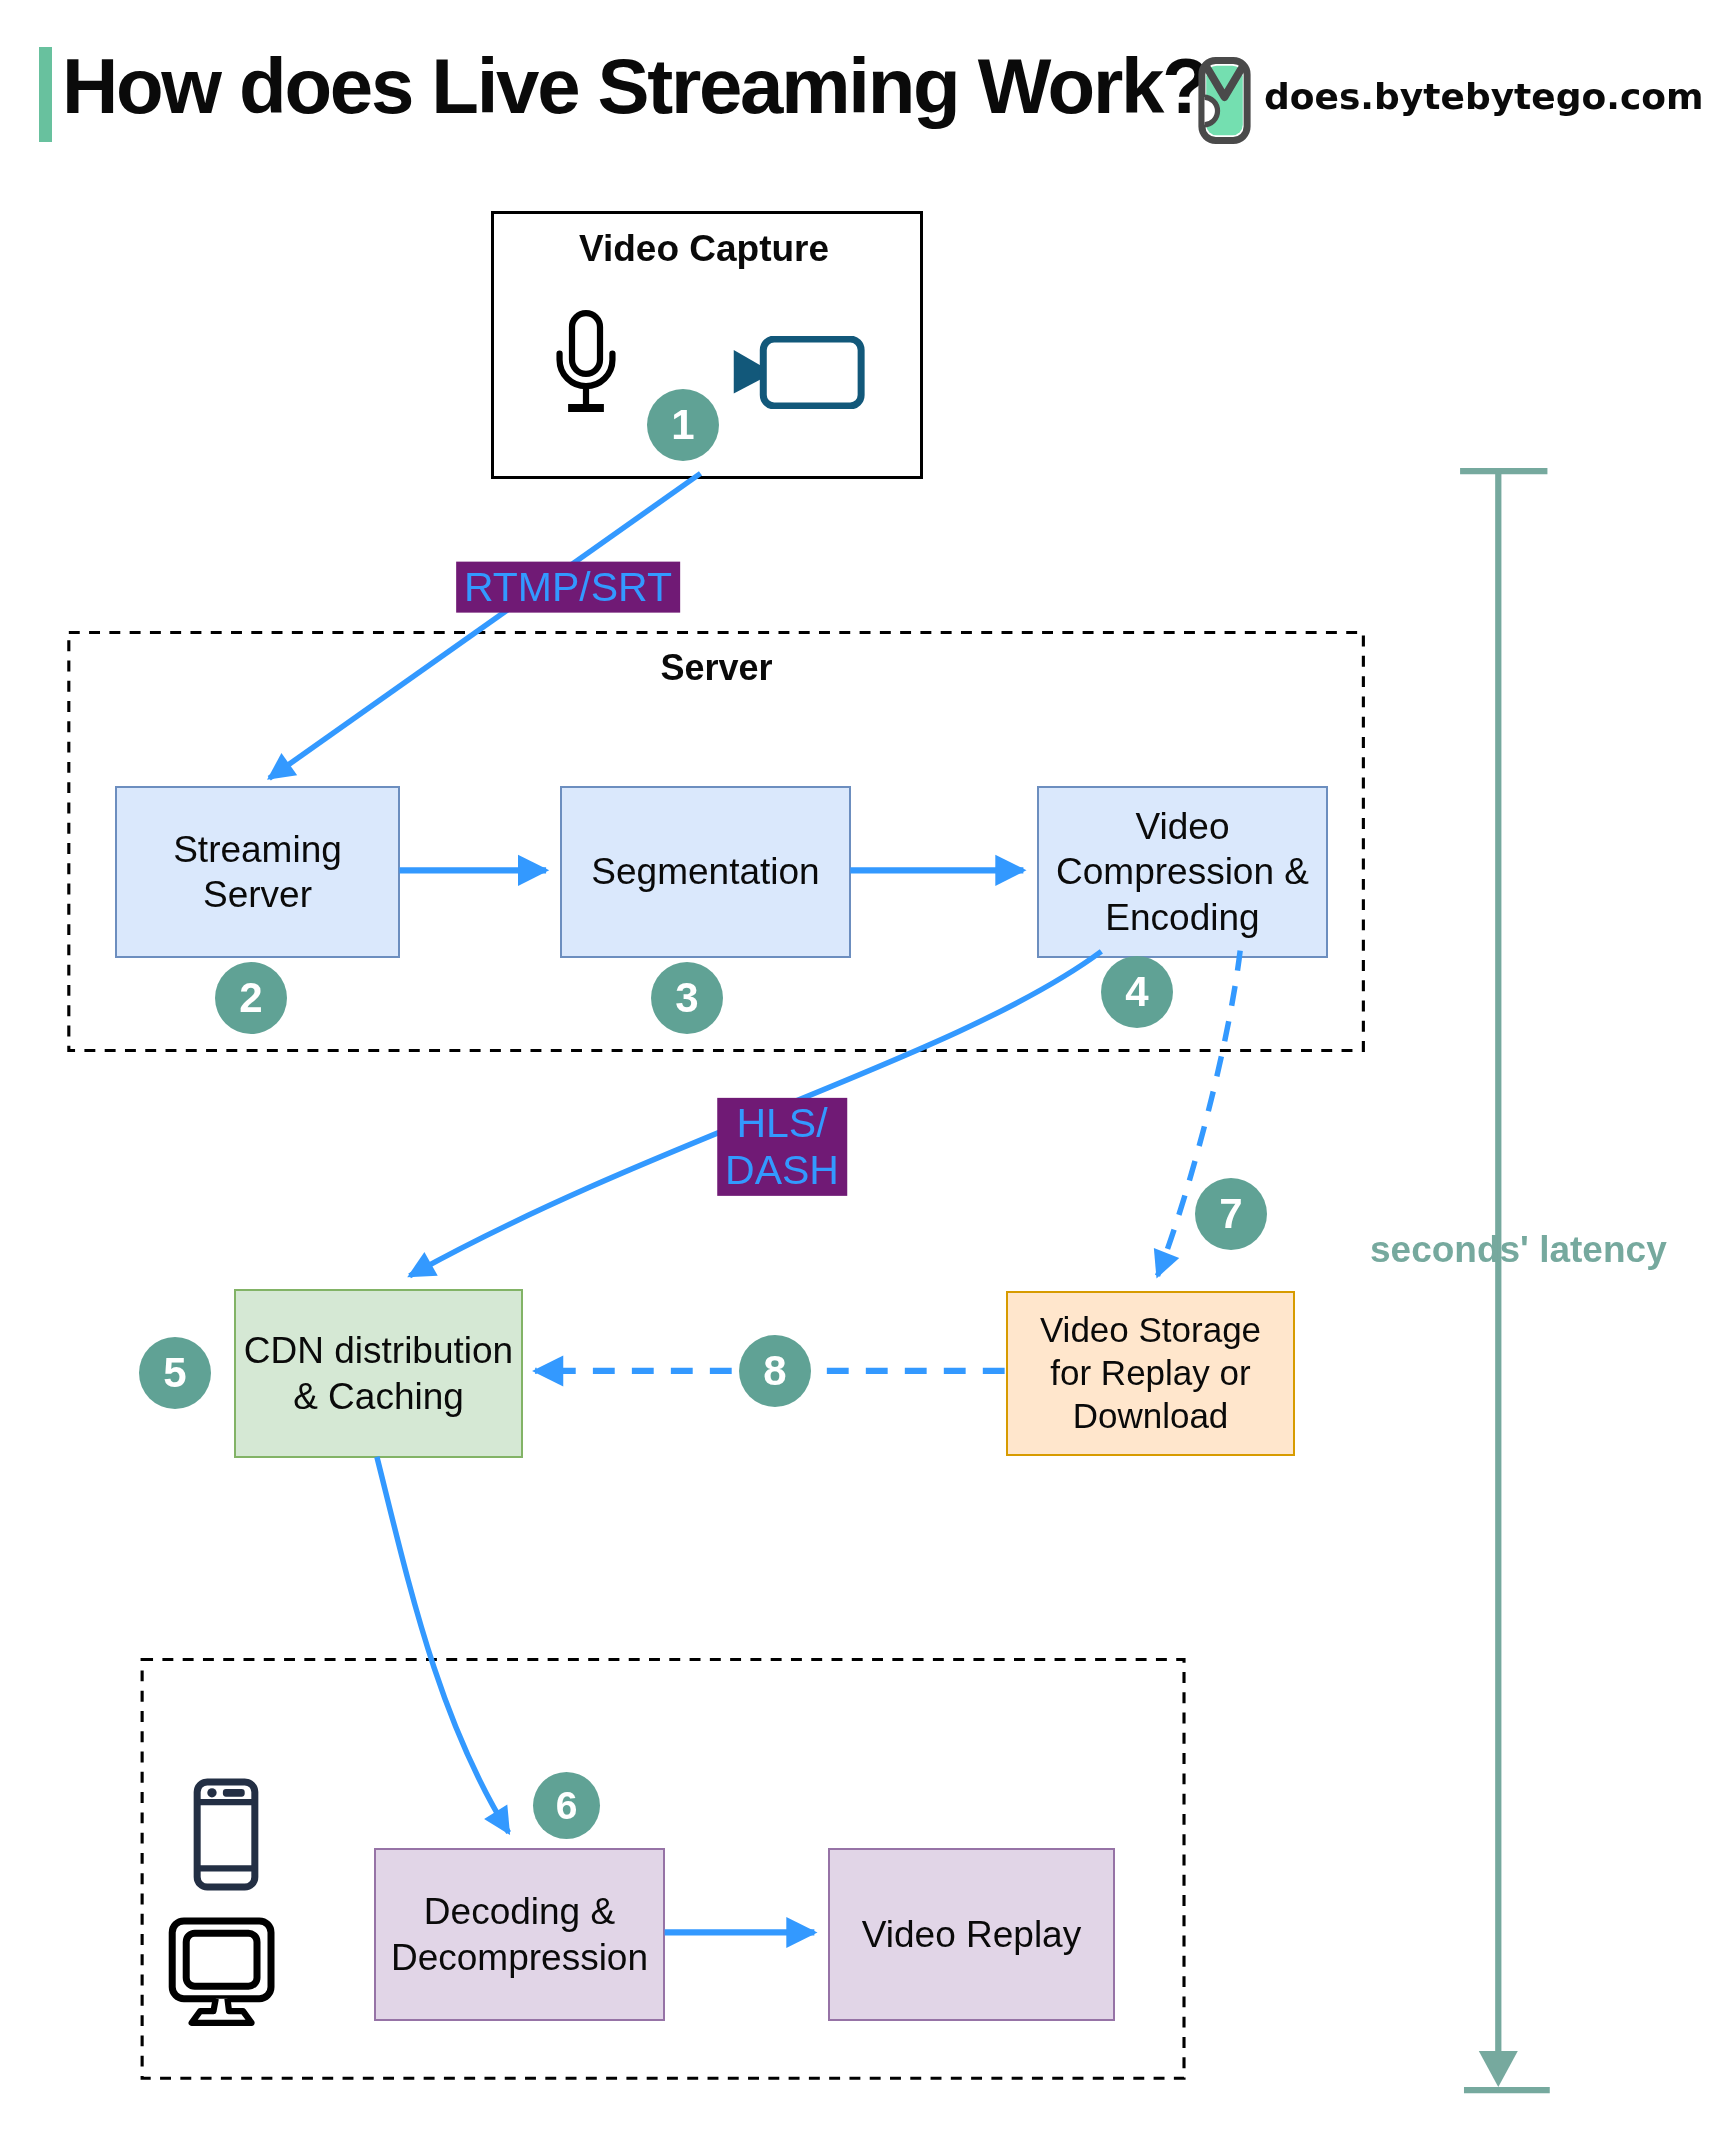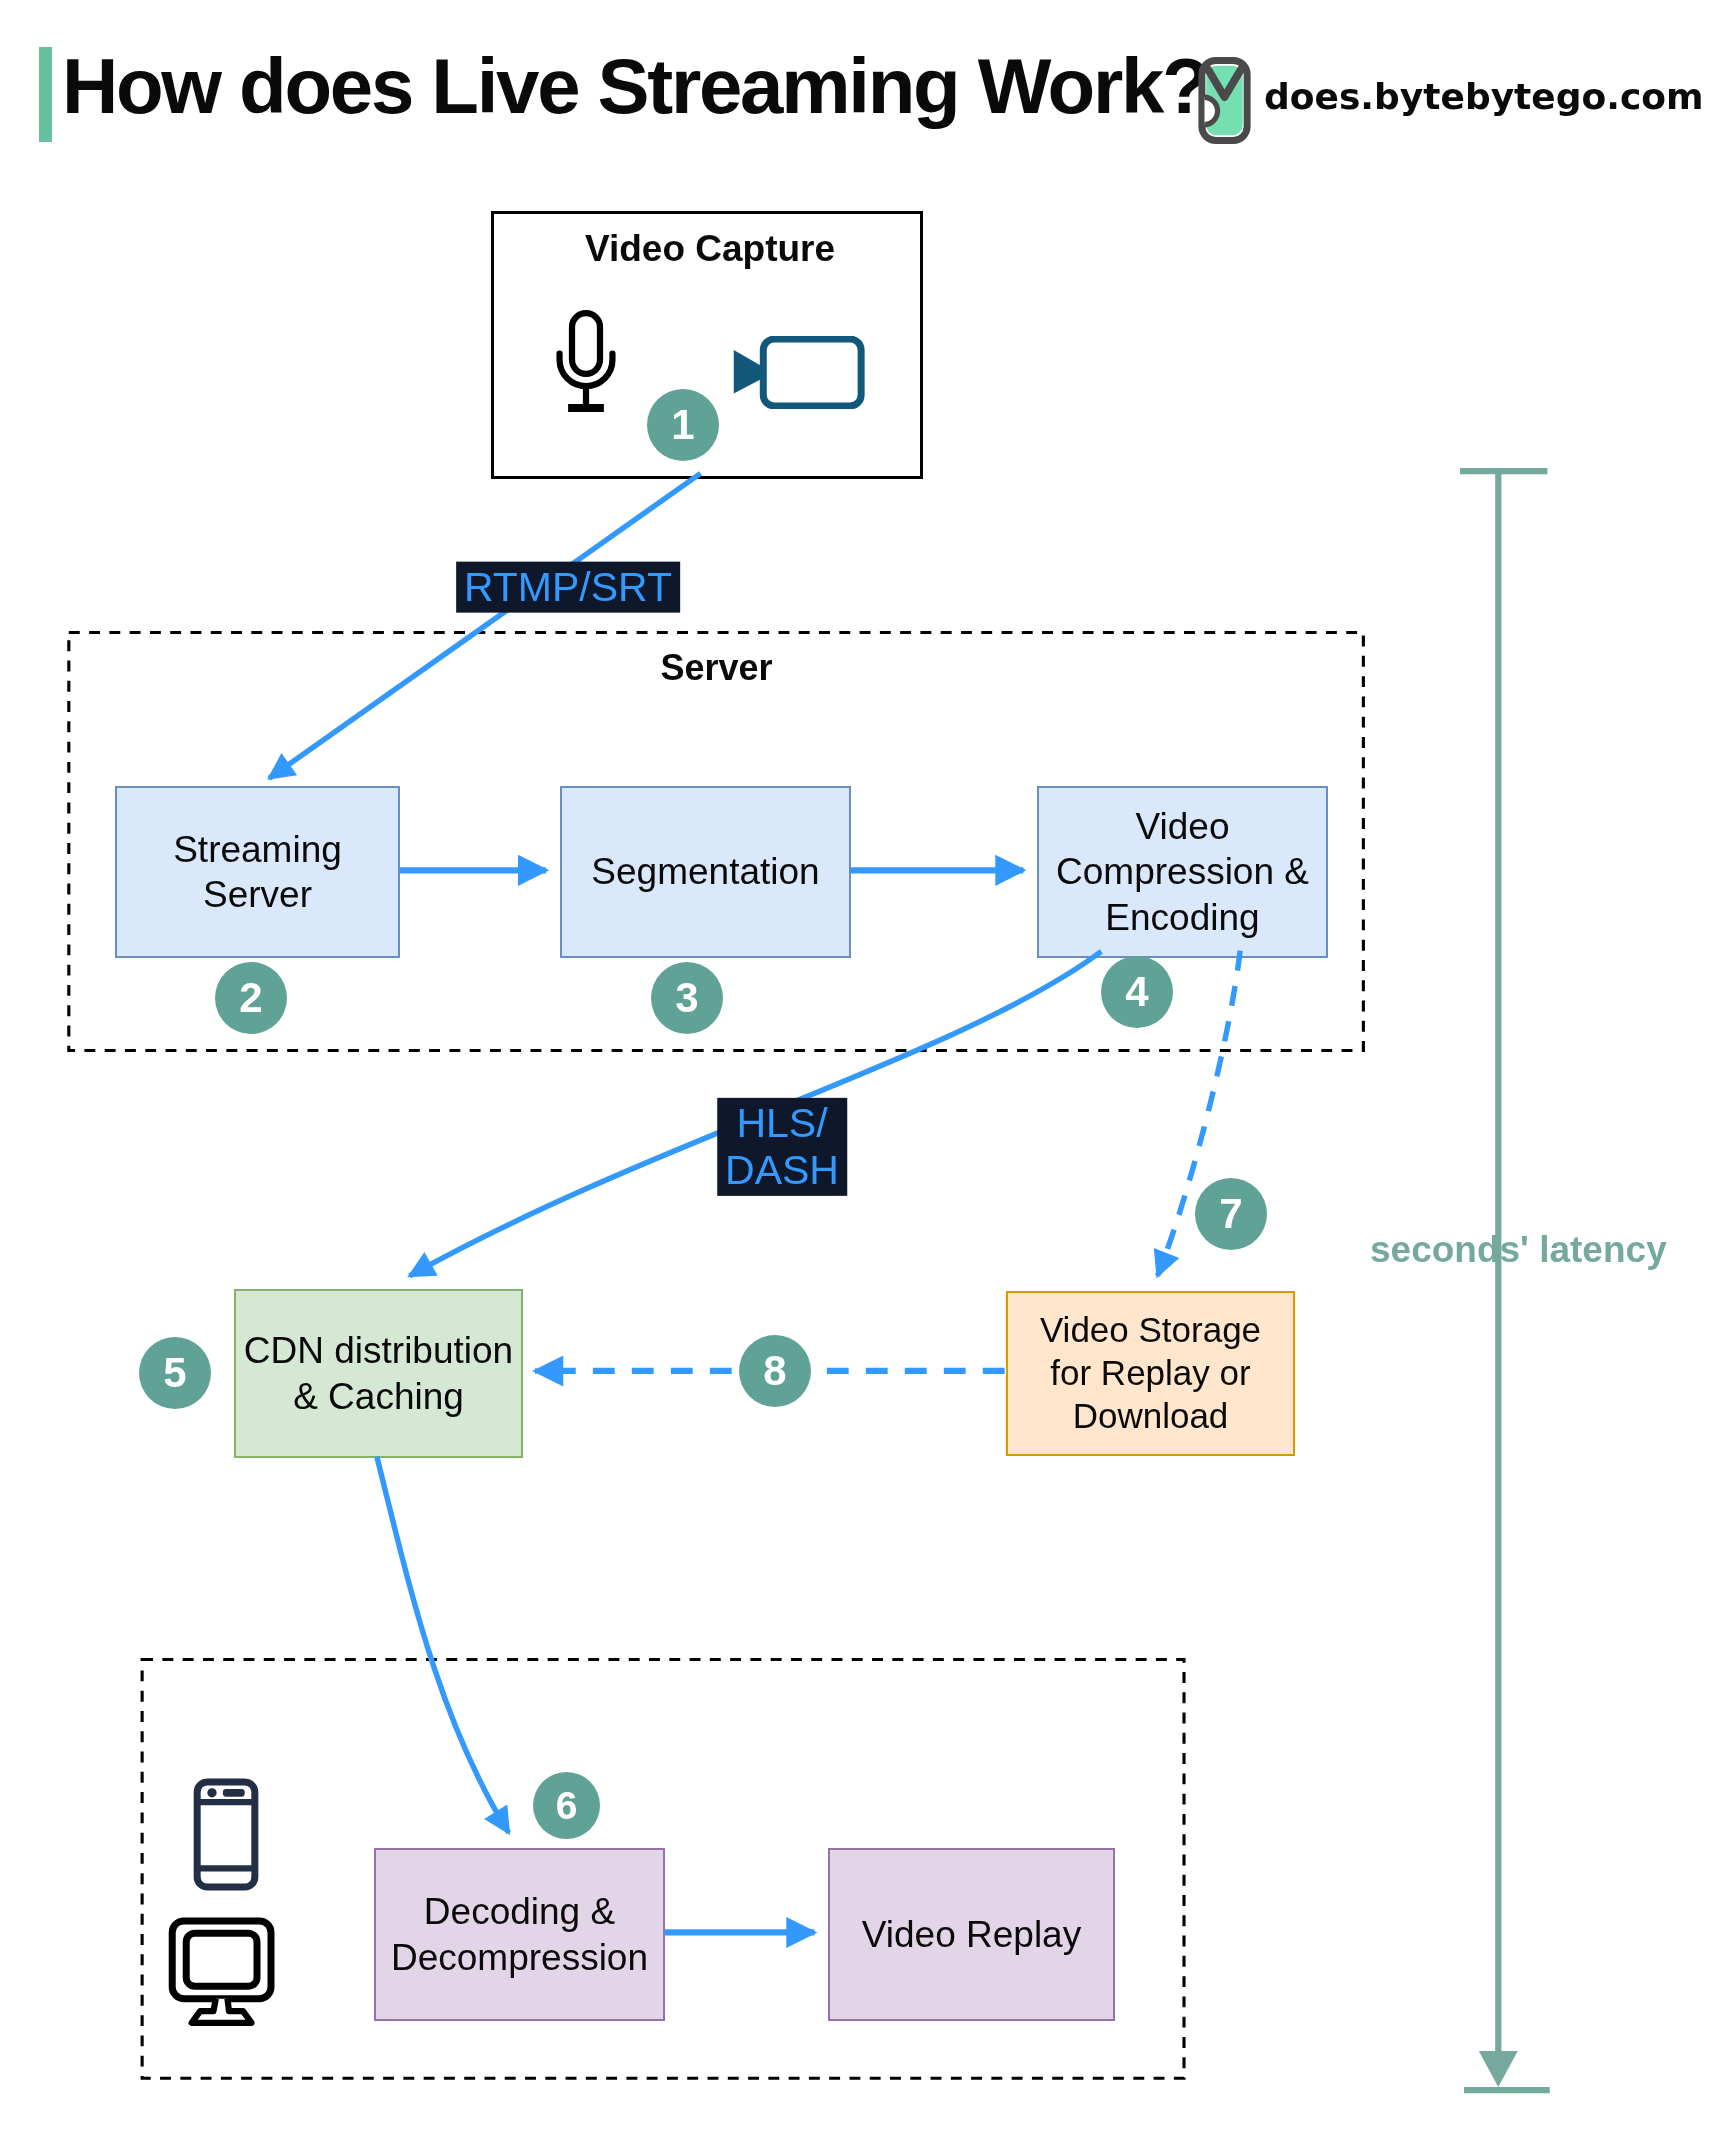--- a/index.html
+++ b/index.html
@@ -14,28 +14,28 @@
   .layer{position:absolute;left:0;top:0;width:1734px;height:2129px;}
   
   .node{position:absolute;display:flex;align-items:center;justify-content:center;text-align:center;
         font-size:37px;line-height:1.22;white-space:pre-line;}
   .box-plain {background:#fff;border:3.1px solid #000;}
   .box-blue  {background:var(--blue-fill);  border:2.3px solid var(--blue-stroke);}
   .box-green {background:var(--green-fill); border:2.3px solid var(--green-stroke);}
   .box-orange{background:var(--orange-fill);border:2.3px solid var(--orange-stroke);}
   .box-purple{background:var(--purple-fill);border:2.3px solid var(--purple-stroke);}
   .group-label{position:absolute;text-align:center;font-size:36px;font-weight:bold;}
-  .vc-title{position:absolute;left:491px;top:228px;width:426px;text-align:center;font-size:37px;font-weight:bold;margin-left:6px;}
+  .vc-title{position:absolute;left:491px;top:228px;width:426px;text-align:center;font-size:37px;font-weight:bold;}
   
   .badge{position:absolute;width:72px;height:72px;border-radius:50%;background:var(--badge-green);
          color:#fff;font-size:42px;font-weight:bold;display:flex;align-items:center;justify-content:center;}
   
   .edge-label{position:absolute;color:var(--arrow-blue);font-size:41px;line-height:1.16;
               white-space:pre-line;text-align:center;transform:translate(-50%,-50%);}
-  .edge-label--bg{background:#0f172a;padding:1.6px 7.8px;}
+  .edge-label--bg{background:#701a75;padding:1.6px 7.8px;}
   .latency-label{position:absolute;left:1370px;top:1229px;color:var(--latency-teal);
                  font-size:37px;font-weight:bold;white-space:nowrap;}
 </style>
 </head>
 <body>
 
 <div class="canvas">
 
   <div class="abs accent-bar"></div>
   <div class="abs page-title">How does Live Streaming Work?</div>

